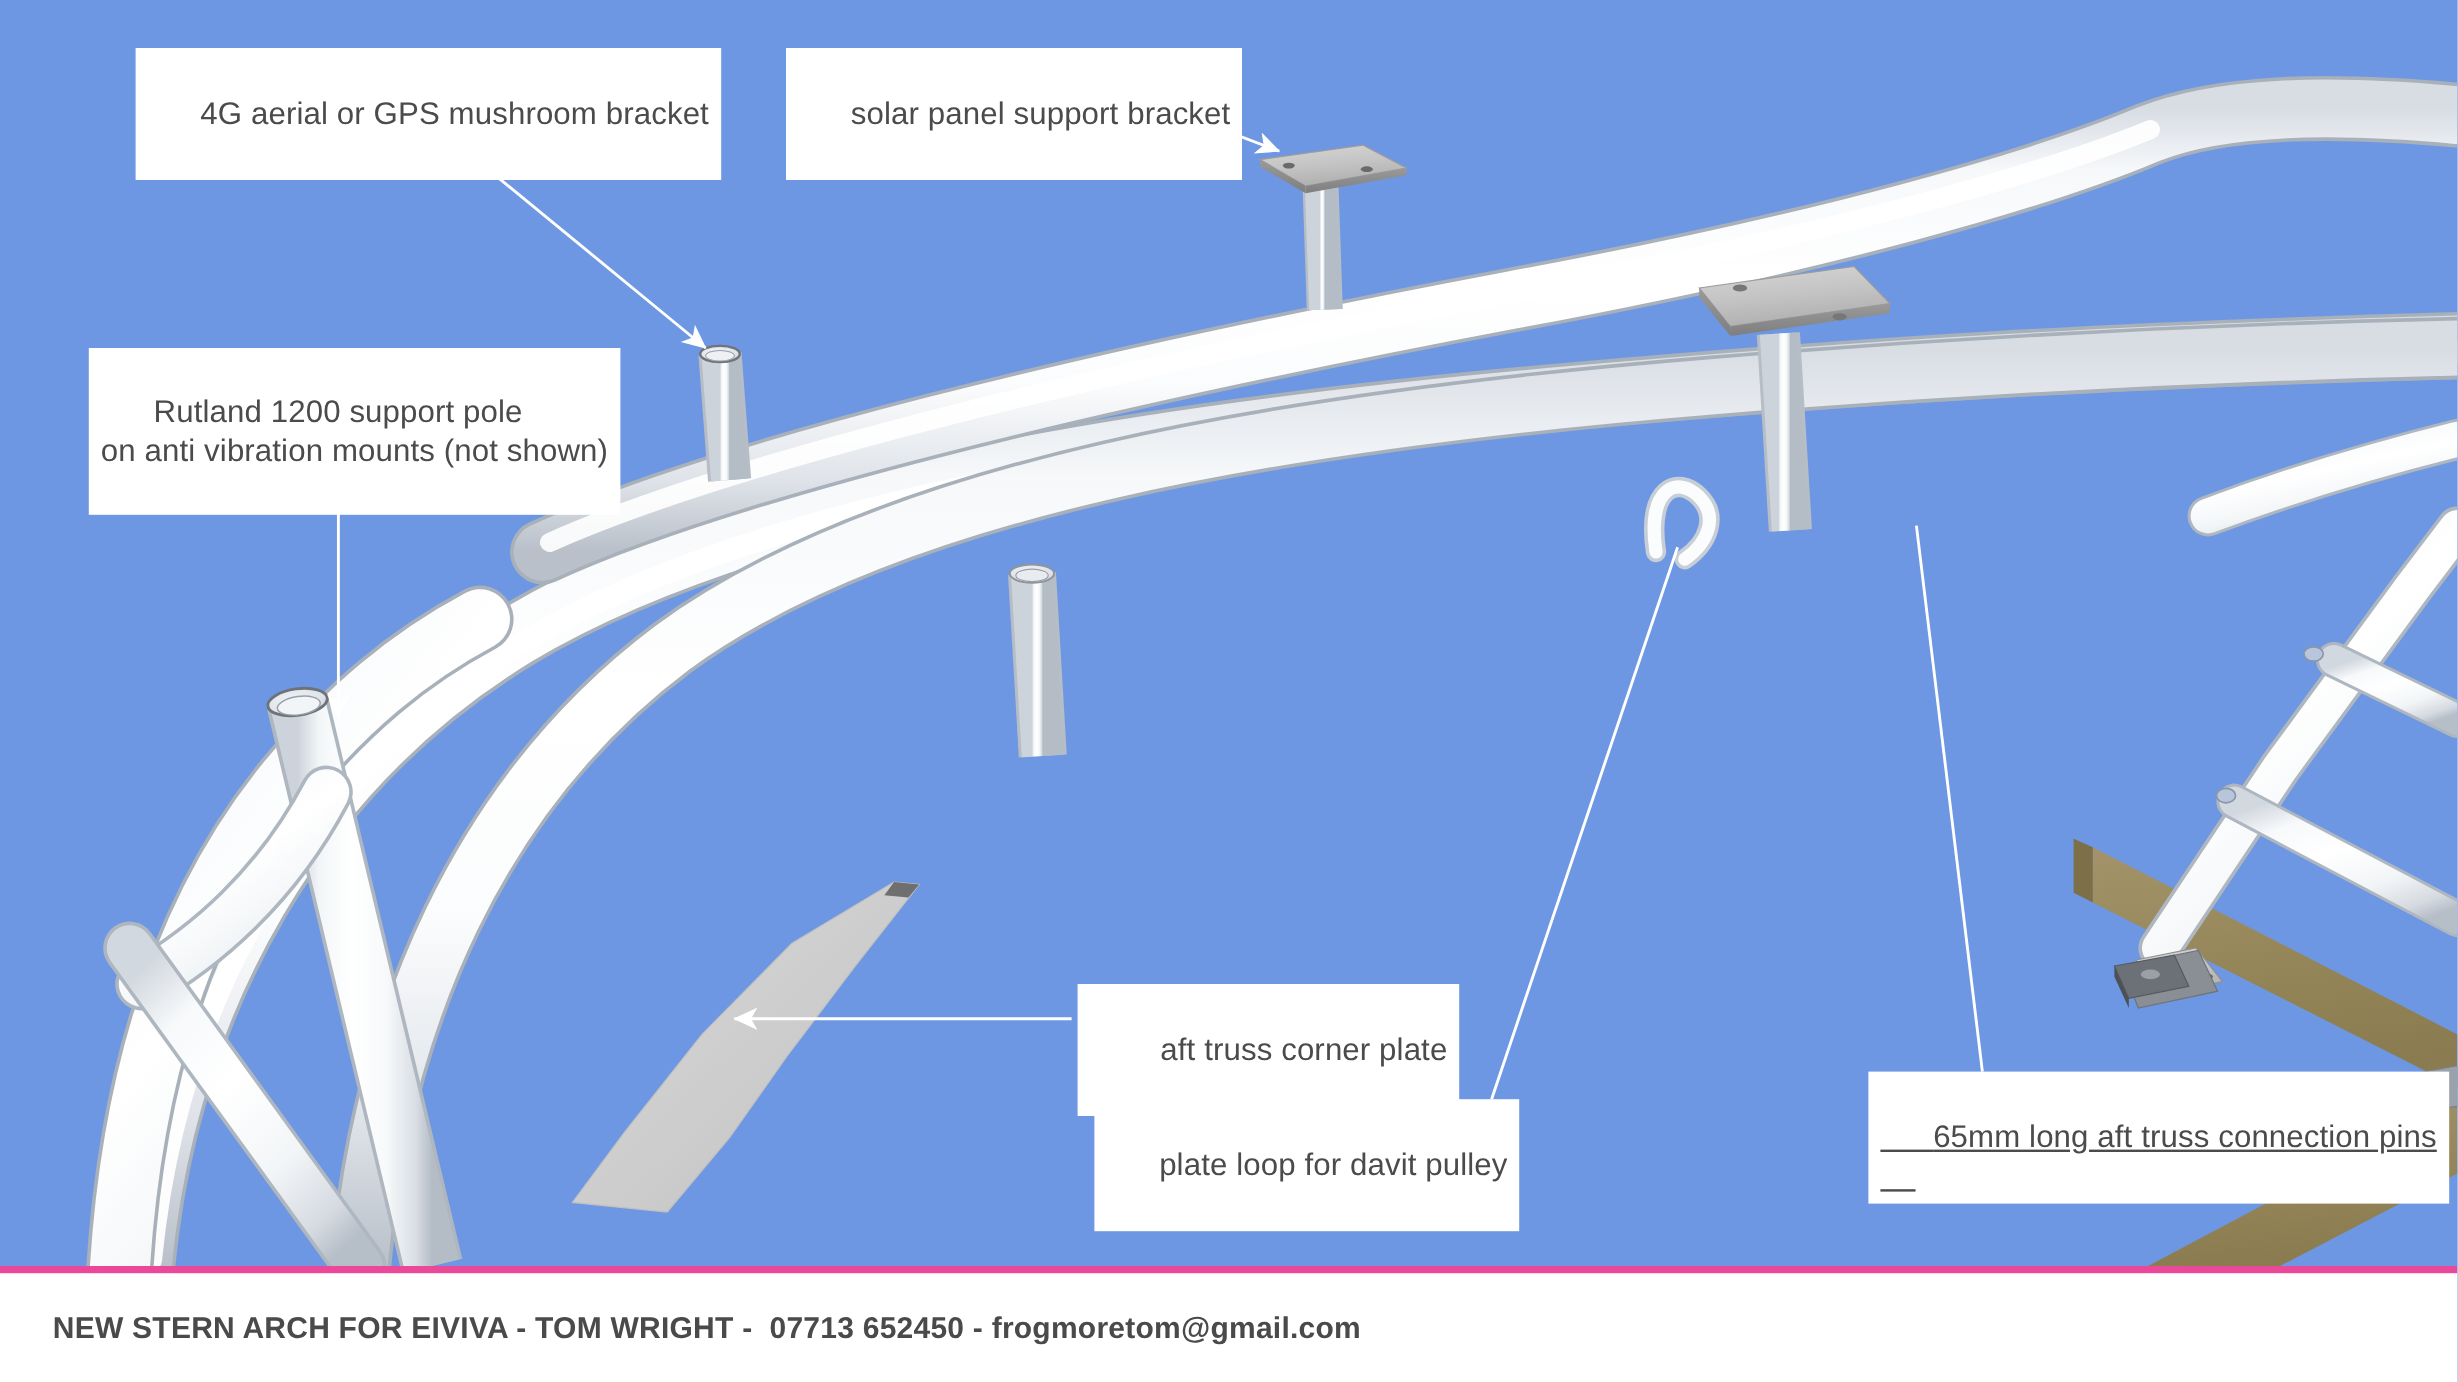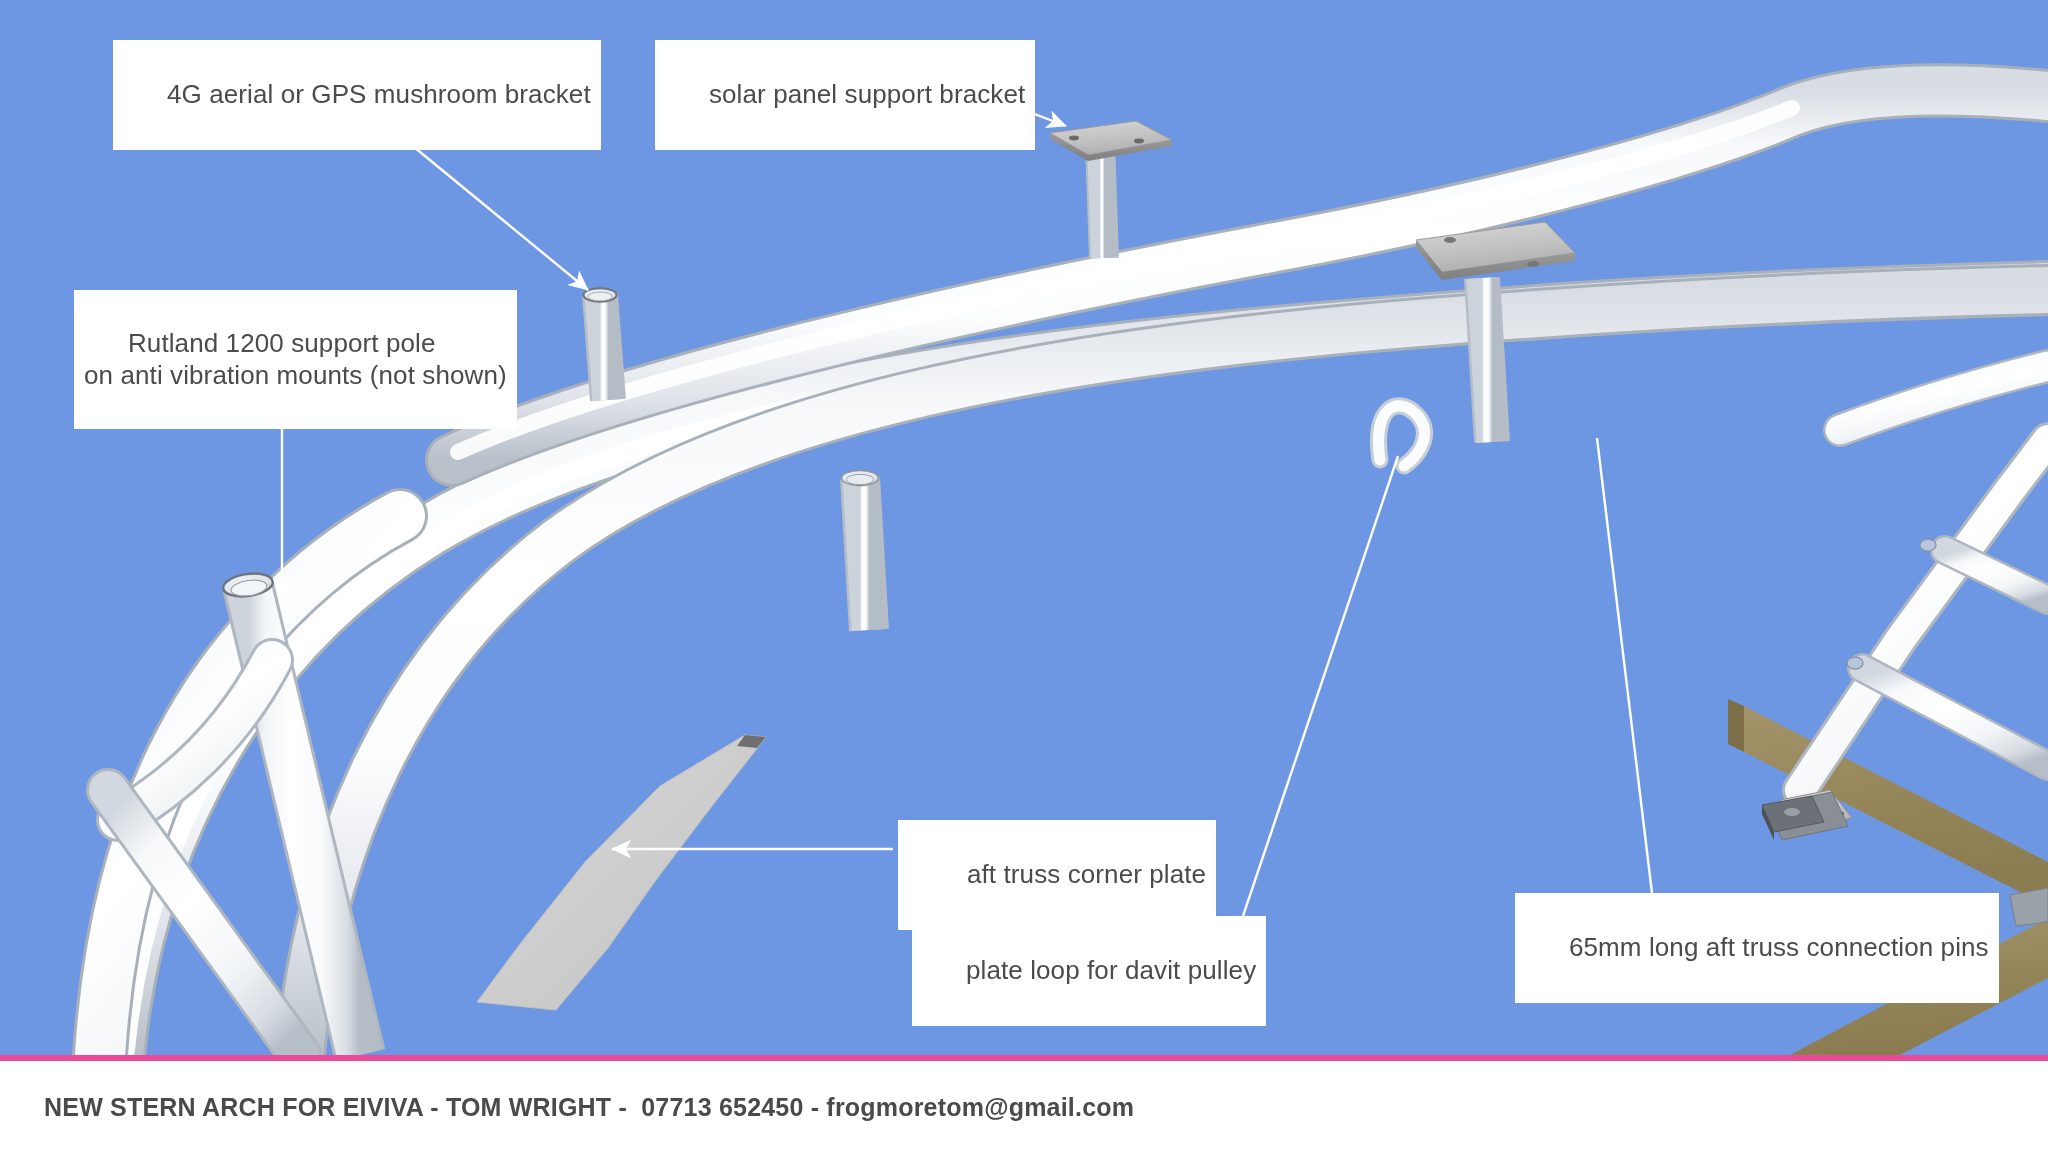--- a/index.html
+++ b/index.html
@@ -317,21 +317,21 @@
     </div>
 
     <div class="callout" style="left:898px; top:820px;padding-left:25px;">
       <span>aft truss corner plate</span>
     </div>
 
     <div class="callout" style="left:912px; top:916px;">
       <span>plate loop for davit pulley</span>
     </div>
 
-    <div class="callout" style="left:1515px; top:893px;">
+    <div class="callout" style="left:1557px; top:893px;text-decoration:underline;">
       <span>65mm long aft truss connection pins</span>
     </div>
 
   </div>
 
   <div id="footer">
     <div id="footer-text">NEW STERN ARCH FOR EIVIVA - TOM WRIGHT -  07713 652450 - frogmoretom@gmail.com</div>
   </div>
 
 </div>

